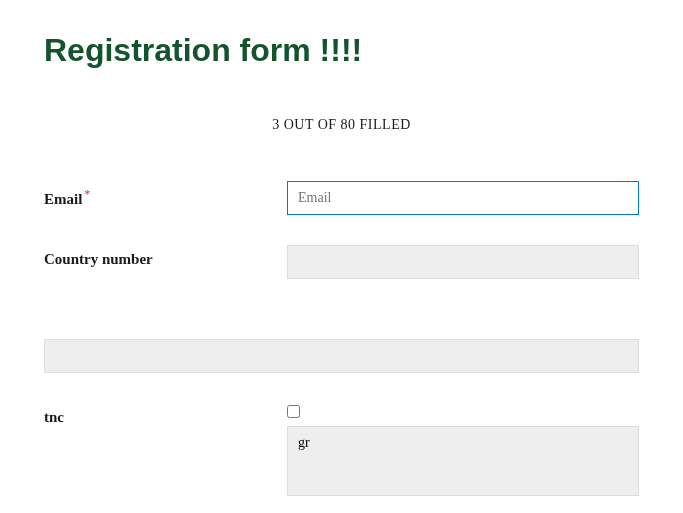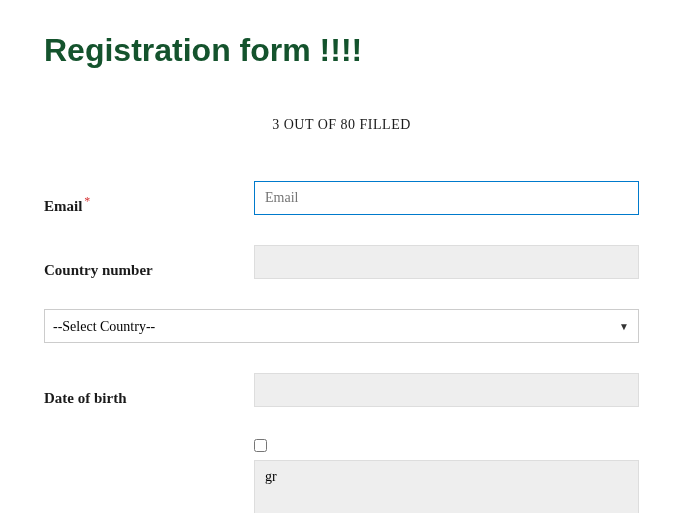--- a/index.html
+++ b/index.html
@@ -23,22 +23,23 @@
     .status-line {
       text-align: center;
       font-size: 14px;
       color: #1a1a1a;
       letter-spacing: 0.5px;
       margin-bottom: 48px;
       font-family: Georgia, 'Times New Roman', serif;
     }
     .form-row {
       display: flex;
-      align-items: flex-end;
+      align-items: flex-start;
       margin-bottom: 30px;
+      gap: 33px;
     }
     .form-label {
       width: 210px;
       font-size: 15px;
       font-weight: 700;
       padding-top: 6px;
       font-family: Georgia, 'Times New Roman', serif;
       flex-shrink: 0;
     }
     .required-mark {
@@ -130,32 +131,23 @@
   </div>
 
   <div class="form-row">
     <div class="form-label">Country number</div>
     <div class="form-control-wrap">
       <input type="text" class="text-input disabled-look" style="">
     </div>
   </div>
 
   <div class="form-row">
-    <div class="form-control-wrap">
-      <div class="select-wrap">
-        <select class="select">
-          <option>--Select Country--</option>
-        </select>
-        <span class="select-caret">▼</span>
-      </div>
-    </div>
   </div>
 
   <div class="form-row">
-    <div class="form-label">Date of birth</div>
     <div class="form-control-wrap">
       <input type="text" class="text-input disabled-look" style="">
     </div>
   </div>
 
   <div class="form-row">
     <div class="form-label">tnc</div>
     <div class="form-control-wrap tnc-stack">
       <input type="checkbox" class="check" style="">
       <textarea class="textarea" style="">gr</textarea>

